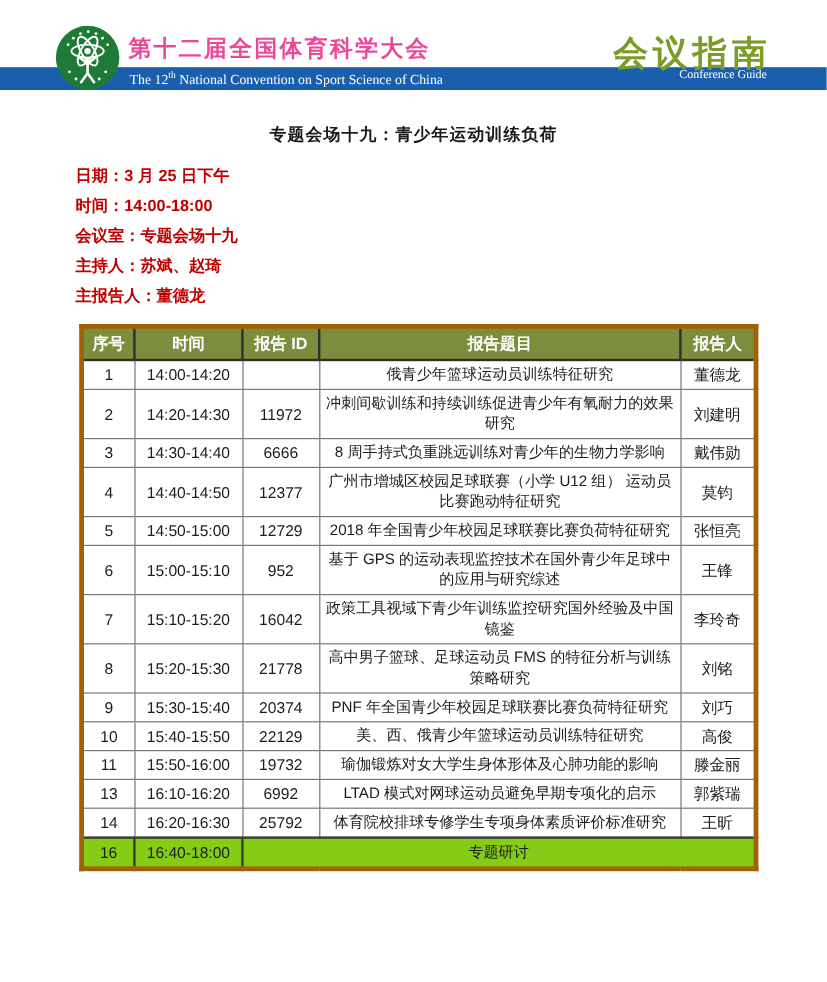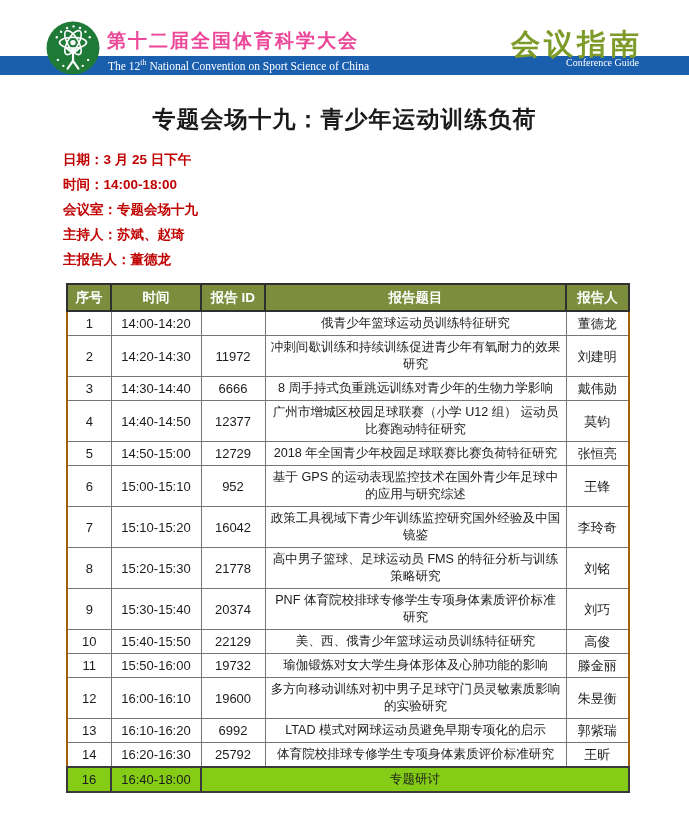--- a/index.html
+++ b/index.html
@@ -40,37 +40,37 @@
   .guide-en {
     position: absolute; right: 50px; top: 57px;
     font-size: 10px; color: #ffffff;
     font-family: "Liberation Serif", "DejaVu Serif", serif;
     white-space: nowrap; z-index: 2;
   }
   
   .session-title {
     margin-top: 18px;
     text-align: center;
-    font-size: 23px; font-weight: bold; color: #1a1a1a;
+    font-size: 14px; font-weight: bold; color: #1a1a1a;
     letter-spacing: 1px;
   }
   .meta-block {
     margin: 12px 0 0 63px;
     color: #c00000;
     font-size: 13.5px;
     font-weight: bold;
   }
   .meta-block div { line-height: 25px; }
   
   table.schedule {
     margin: 11px 0 0 66px;
     width: 562px;
     border-collapse: collapse;
     table-layout: fixed;
-    border: 2px solid #a16207;
+    border: 4px solid #a16207;
     font-size: 13px;
     color: #1c1c1c;
   }
   table.schedule th {
     background: #7c8e3d;
     color: #ffffff;
     font-weight: bold;
     font-size: 13.5px;
     border: 2px solid #2f2f2f;
     padding: 4px 2px;
@@ -212,45 +212,38 @@
         <td>8</td>
         <td>15:20-15:30</td>
         <td>21778</td>
         <td class="title-cell">高中男子篮球、足球运动员 FMS 的特征分析与训练策略研究</td>
         <td>刘铭</td>
       </tr>
       <tr>
         <td>9</td>
         <td>15:30-15:40</td>
         <td>20374</td>
-        <td class="title-cell">PNF 体育院校排球专修学生专项身体素质评价标准研究</td>
+        <td class="title-cell">PNF 年全国青少年校园足球联赛比赛负荷特征研究</td>
         <td>刘巧</td>
       </tr>
       <tr>
         <td>10</td>
         <td>15:40-15:50</td>
         <td>22129</td>
         <td class="title-cell">美、西、俄青少年篮球运动员训练特征研究</td>
         <td>高俊</td>
       </tr>
       <tr>
         <td>11</td>
         <td>15:50-16:00</td>
         <td>19732</td>
         <td class="title-cell">瑜伽锻炼对女大学生身体形体及心肺功能的影响</td>
         <td>滕金丽</td>
       </tr>
       <tr>
-        <td>12</td>
-        <td>16:00-16:10</td>
-        <td>19600</td>
-        <td class="title-cell">多方向移动训练对初中男子足球守门员灵敏素质影响的实验研究</td>
-        <td>朱昱衡</td>
-      </tr>
-      <tr>
         <td>13</td>
         <td>16:10-16:20</td>
         <td>6992</td>
         <td class="title-cell">LTAD 模式对网球运动员避免早期专项化的启示</td>
         <td>郭紫瑞</td>
       </tr>
       <tr>
         <td>14</td>
         <td>16:20-16:30</td>
         <td>25792</td>

